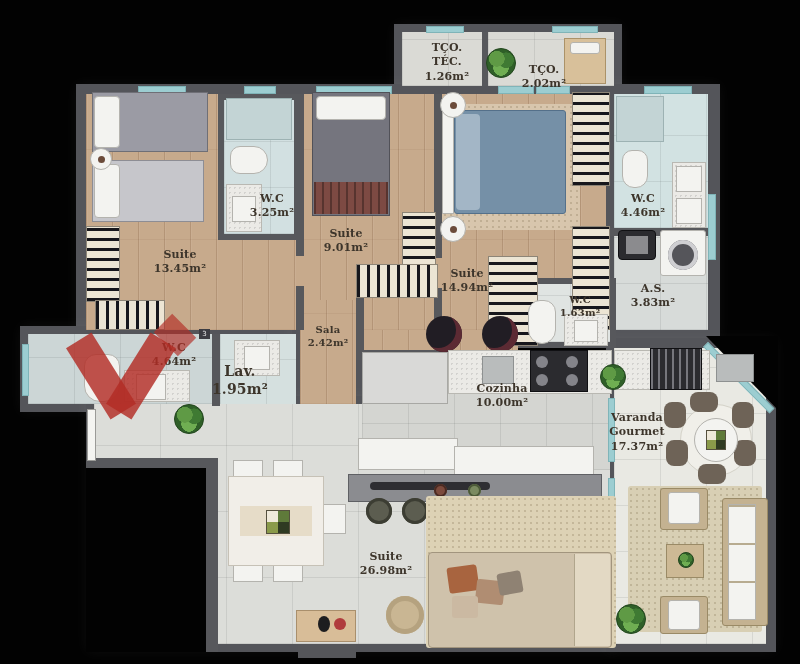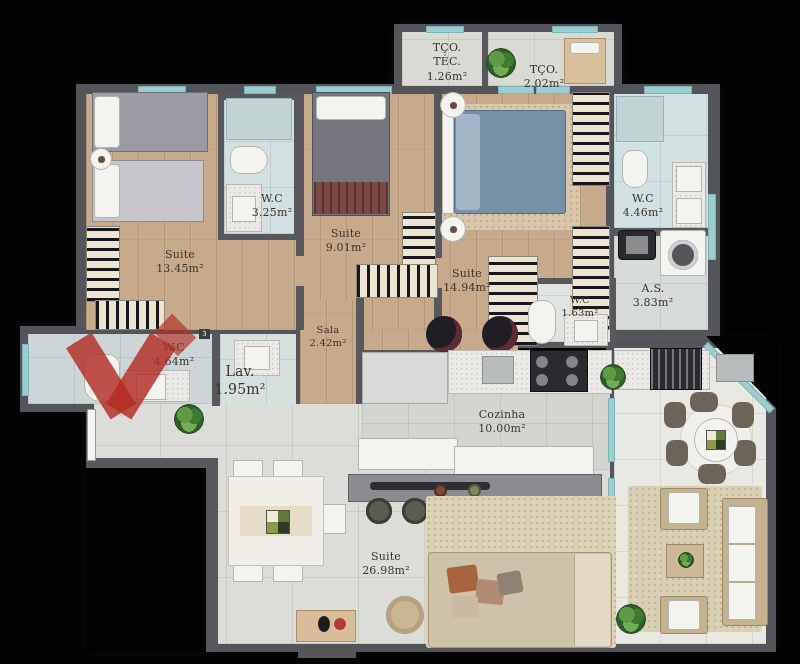--- a/index.html
+++ b/index.html
@@ -33,21 +33,21 @@
         radial-gradient(rgba(120,105,70,0.25) 1px, transparent 1px);background-size:6px 6px;border-radius:3px;}
   .round{border-radius:50%;}
   .plant{border-radius:50%;background:
         radial-gradient(circle at 35% 35%, #5f9a45 0 30%, transparent 31%),
         radial-gradient(circle at 68% 40%, #3f7a33 0 30%, transparent 31%),
         radial-gradient(circle at 50% 68%, #6fae52 0 32%, transparent 33%),
         #2f5f28;border:1px solid #23471e;}
   .dkapp{background:#2b2b2f;border:1px solid #101013;}
   
   .lbl{position:absolute;transform:translate(-50%,-50%);text-align:center;color:#3d352b;
-       font-size:11px;font-weight:400;line-height:1.3;letter-spacing:.2px;white-space:nowrap;}
+       font-size:11px;font-weight:700;line-height:1.3;letter-spacing:.2px;white-space:nowrap;}
   .lbl.wrap{white-space:normal;}
   .lbl span{display:block;}
   
   .wm-text{position:absolute;left:368px;top:312px;font-family:"Liberation Sans","DejaVu Sans",sans-serif;
        font-weight:700;font-size:38px;letter-spacing:1px;line-height:1;}
   .wm-strong{color:rgba(188,50,42,0.85);}
   .wm-faint{color:rgba(195,70,60,0.38);}
   .wm-bar{position:absolute;background:rgba(178,44,36,0.82);}
   .marker{background:#3c3c42;color:#e8e8e8;font-family:"DejaVu Sans",sans-serif;font-size:7px;
        display:flex;align-items:center;justify-content:center;}
@@ -280,23 +280,27 @@
     <span>2.42m²</span>
   </div>
   <div class="lbl" style="left:174px;top:355px">
     <span>W.C</span>
     <span>4.64m²</span>
   </div>
   <div class="lbl" style="left:240px;top:380px;font-size:14px">
     <span>Lav.</span>
     <span>1.95m²</span>
   </div>
-  <div class="lbl" style="left:502px;top:422px">
+  <div class="lbl" style="left:502px;top:396px">
     <span>Cozinha</span>
     <span>10.00m²</span>
+  </div>
+  <div class="lbl wrap" style="left:637px;top:432px;width:72px">
+    <span>Varanda Gourmet</span>
+    <span>17.37m²</span>
   </div>
   <div class="lbl" style="left:386px;top:564px">
     <span>Suite</span>
     <span>26.98m²</span>
   </div>
 
   <div class="wm-bar" style="left:86px;top:334px;width:30px;height:84px;transform:rotate(-32deg)"></div>
   <div class="wm-bar" style="left:126px;top:334px;width:30px;height:84px;transform:rotate(32deg)"></div>
   <div class="wm-bar" style="left:158px;top:322px;width:34px;height:26px;transform:rotate(45deg);opacity:.8"></div>
 

